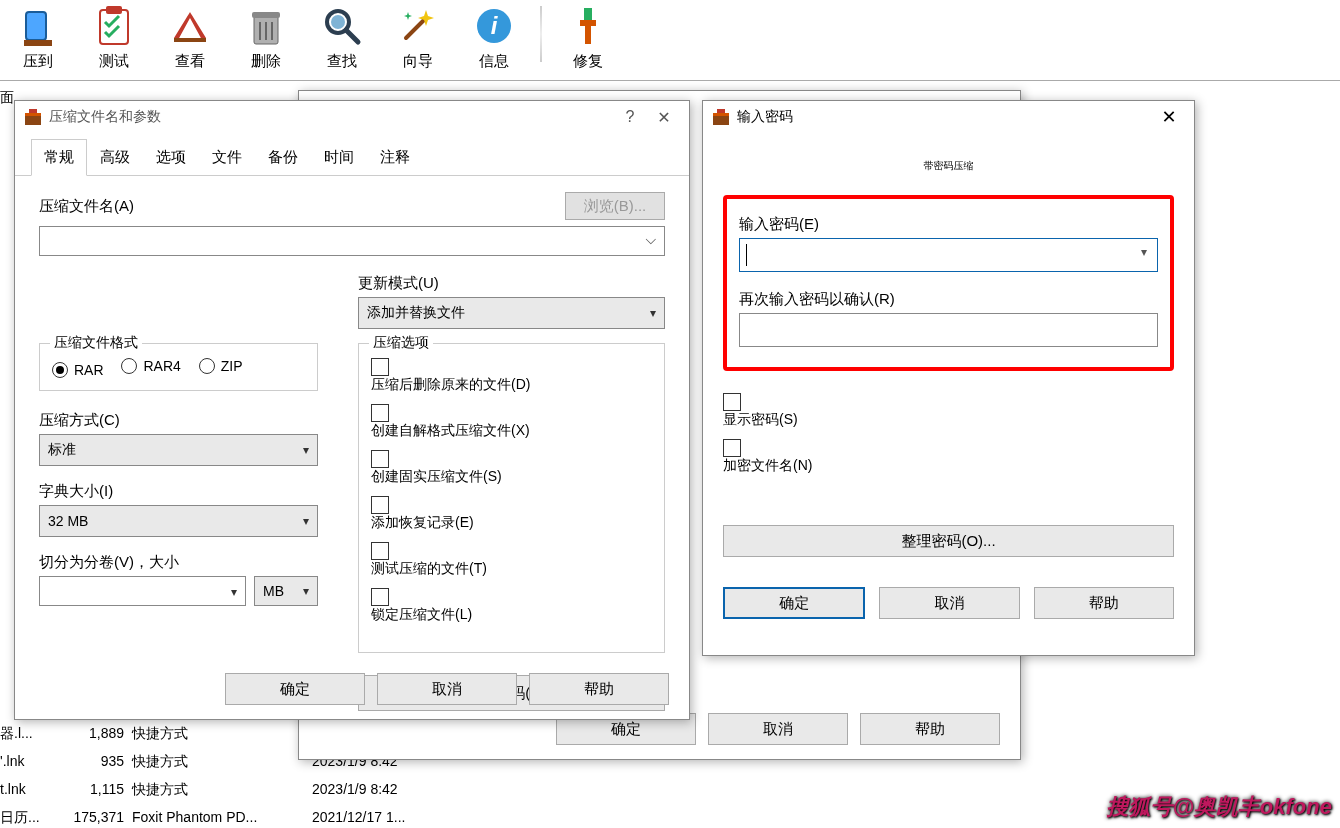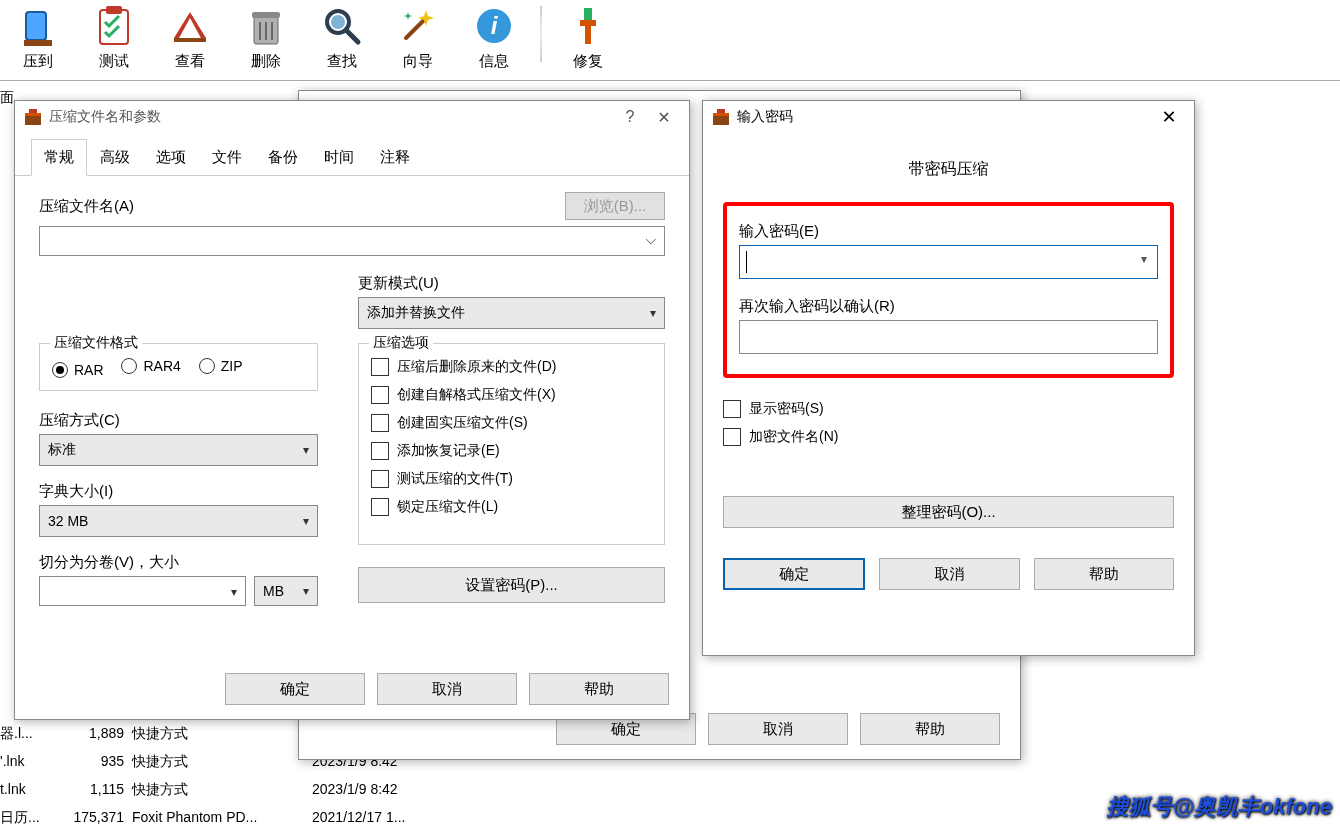--- a/index.html
+++ b/index.html
@@ -35,44 +35,44 @@
   .combo{ position:relative;}
   .combo::after{ content:"⌵"; position:absolute; right:8px; top:4px; color:#555;}
   .combo.down::after{ content:"▾"; font-size:12px; top:8px; color:#333;}
   .select{ height:32px; border:1px solid #888; background:#e9e9e9; display:flex; align-items:center; padding:0 8px; position:relative;}
   .select::after{ content:"▾"; position:absolute; right:8px; font-size:12px; color:#333;}
   .grp{ border:1px solid #ccc; padding:14px 12px 12px; position:relative; margin-top:10px;}
   .grp .gt{ position:absolute; top:-10px; left:10px; background:#fff; padding:0 4px; font-size:14px;}
   .radio{ display:inline-flex; align-items:flex-start; margin-right:14px;}
   .radio .r{ width:16px; height:16px; border:1px solid #333; border-radius:50%; margin-right:6px; display:flex; align-items:center; justify-content:center;}
   .radio.checked .r::after{ content:""; width:8px; height:8px; background:#000; border-radius:50%;}
-  .chk{ display:flex; align-items:flex-start; margin-bottom:10px;}
+  .chk{ display:flex; align-items:flex-start; margin-bottom:10px;flex-direction:column;}
   .chk .c{ width:18px; height:18px; border:1px solid #333; margin-right:8px;}
   .btn{ height:32px; border:1px solid #aaa; background:#e9e9e9; display:inline-flex; align-items:center; justify-content:center; font-size:15px;}
   .btn.wide{ width:140px;}
   .btn.primary{ border:2px solid #0a64ad; background:#e9e9e9;}
   .btn.disabled{ color:#999; background:#e1e1e1;}
   .cols{ display:flex; gap:40px;}
   .col{ flex:1;}
   .footer{ position:absolute; bottom:14px; right:20px; display:flex; gap:12px;}
   .footer .btn{ width:140px;}
   
   .pwdlg{ left:702px; top:100px; width:493px; height:556px; z-index:3;}
   .pwdlg .titlebar{ background:#fff; color:#000;}
   .pwdlg .body{ padding:20px 20px;}
-  .subtitle{ text-align:center; font-size:16px; margin:6px 0 22px;}
+  .subtitle{ text-align:center; font-size:10px; margin:6px 0 22px;}
   .redbox{ border:4px solid #f00; padding:16px 12px 20px; border-radius:4px;}
   .pwinput{ width:100%; height:34px; border:1px solid #0a64ad; position:relative;}
   .pwinput::after{content:"▾"; position:absolute; right:10px; top:6px; font-size:12px; color:#555;}
   .pwinput .cursor{ width:1px; height:22px; background:#000; position:absolute; left:6px; top:5px;}
   .pwinput2{ width:100%; height:34px; border:1px solid #888;}
   
   .arrow{ position:absolute; pointer-events:none;}
   
-  .wm{ position:absolute; right:8px; bottom:6px; color:#1d4ed8; font-size:22px; font-style:italic; font-weight:bold; text-shadow:0 0 4px #000, 1px 1px 2px #000;}
+  .wm{ position:absolute; right:8px; bottom:6px; color:#be185d; font-size:22px; font-style:italic; font-weight:bold; text-shadow:0 0 4px #000, 1px 1px 2px #000;}
   
 </style>
 </head>
 <body>
 
 <div class="toolbar">
   <div class="tb-btn">
     <div class="tb-icon">
       <svg width="44" height="44">
           <rect x="10" y="8" width="20" height="28" rx="3" fill="#4da6ff" stroke="#1a5c99" stroke-width="2"></rect>

